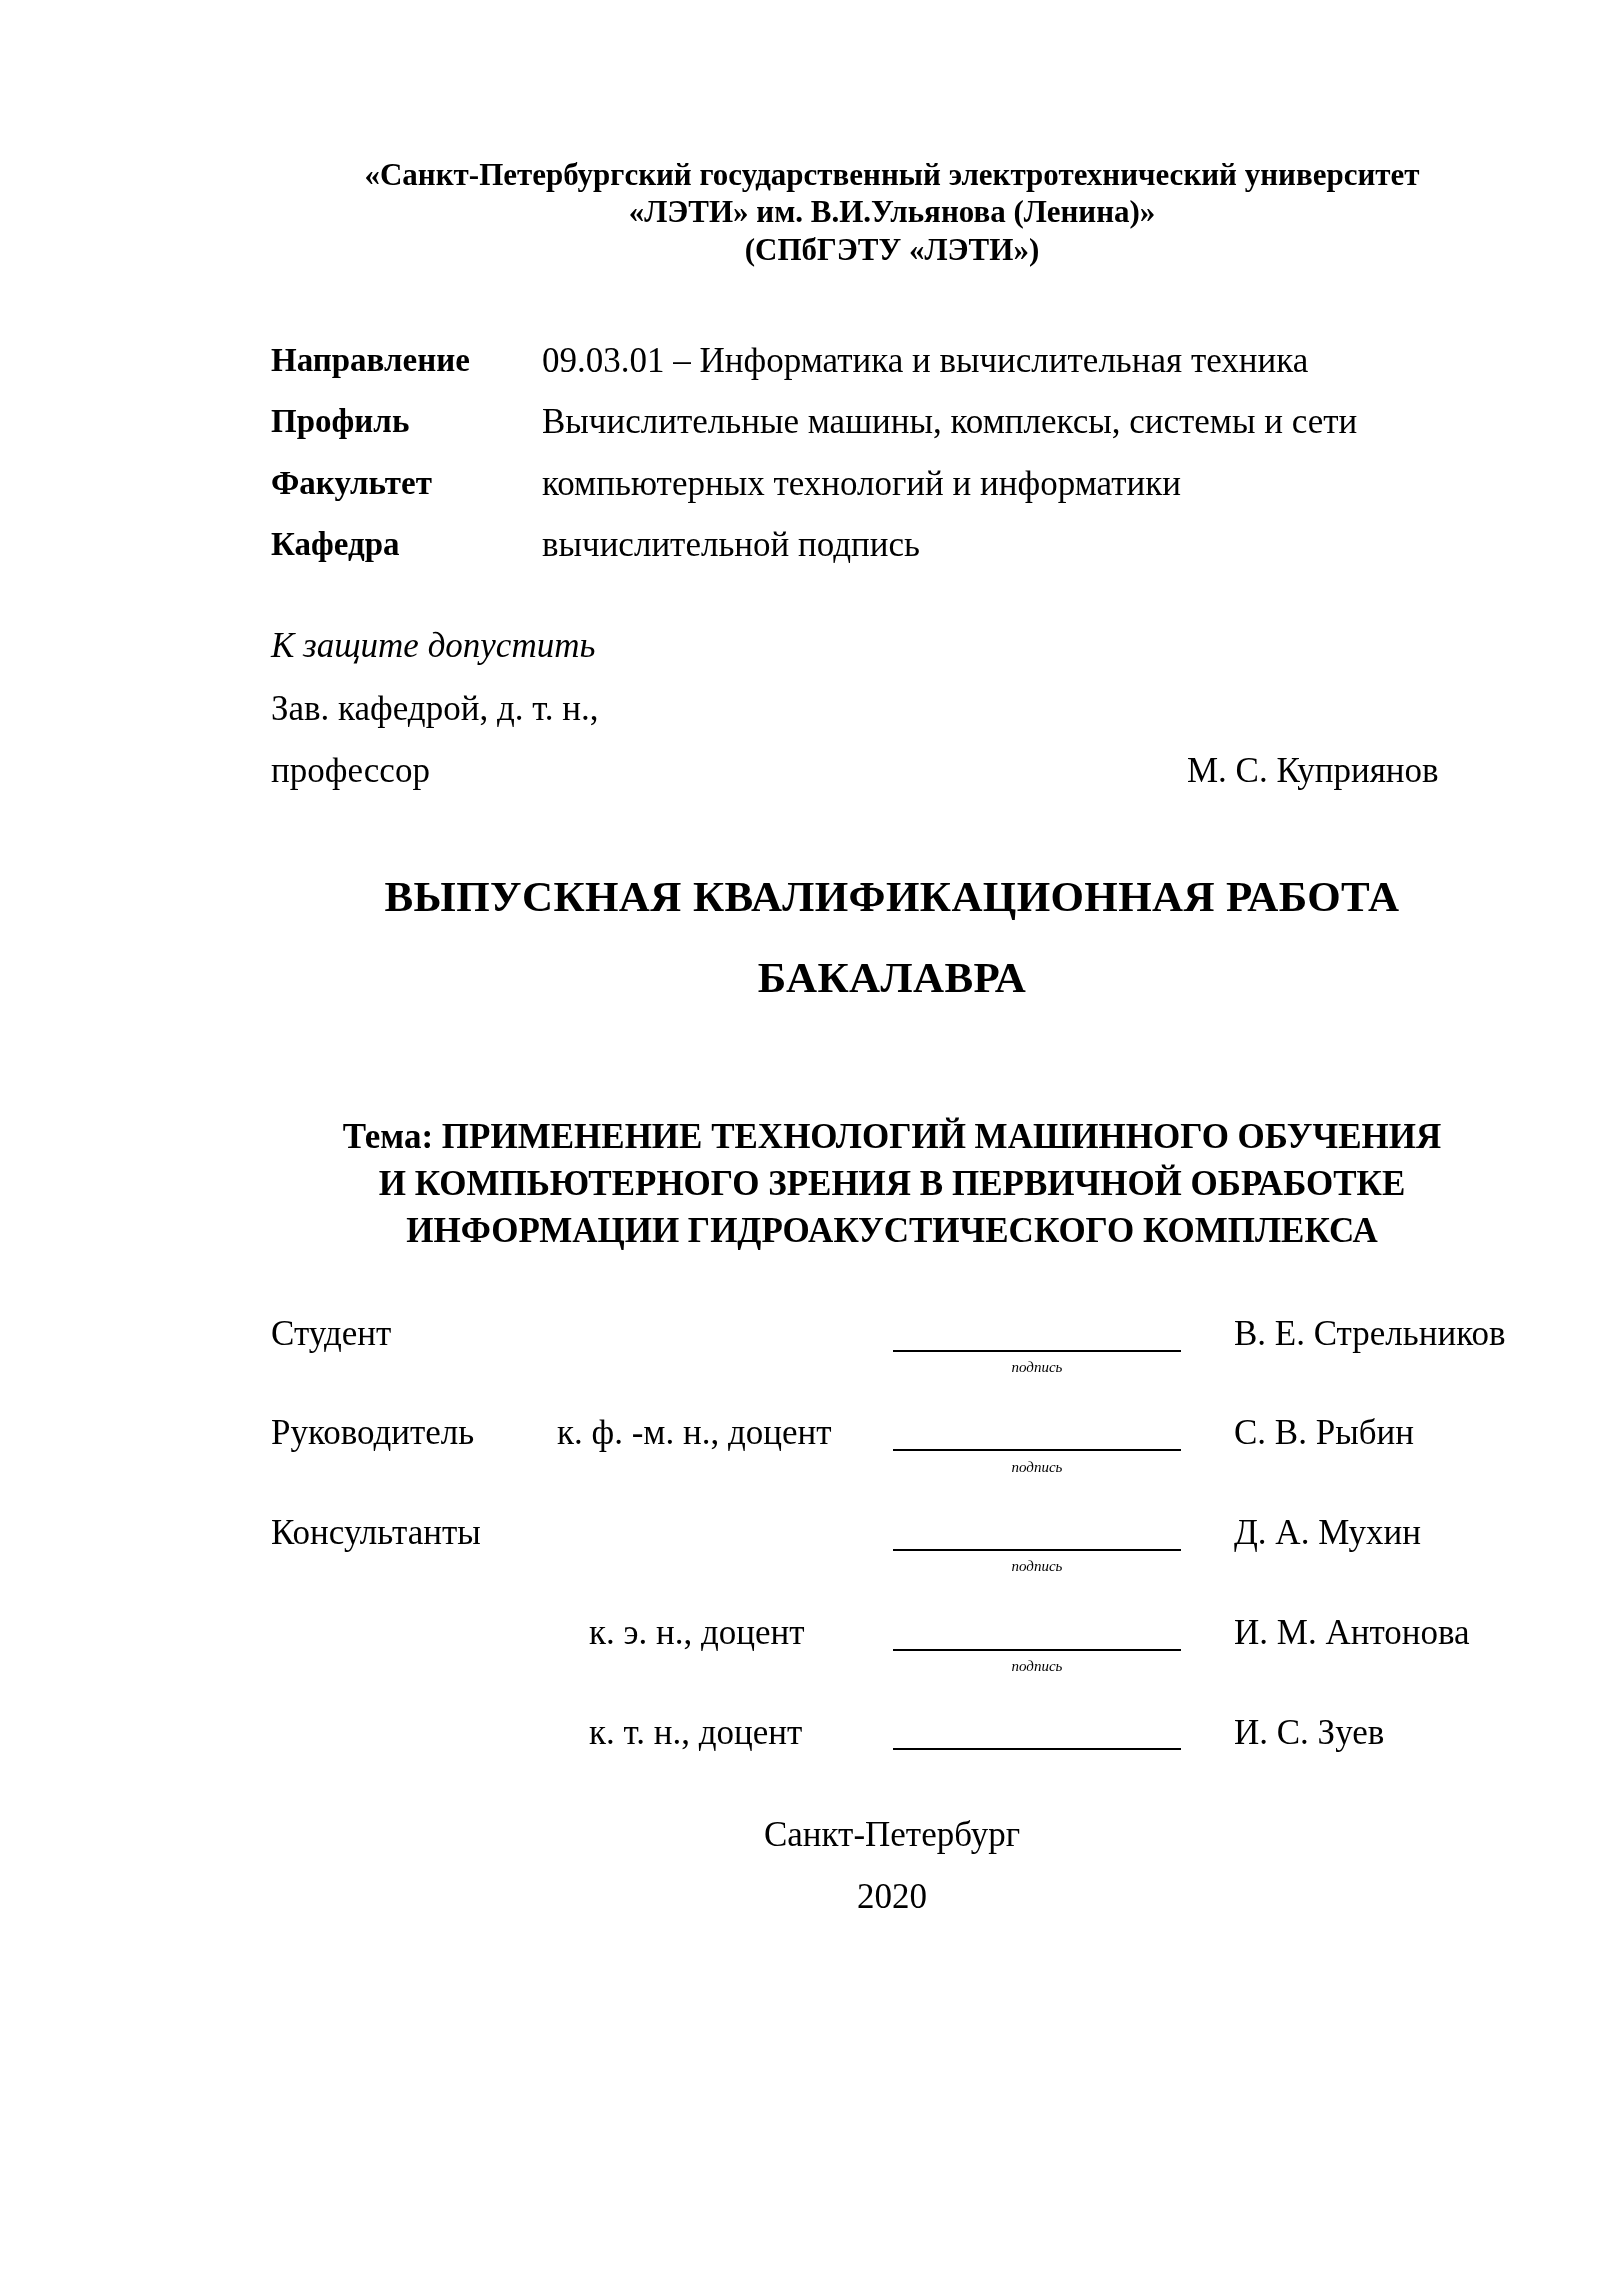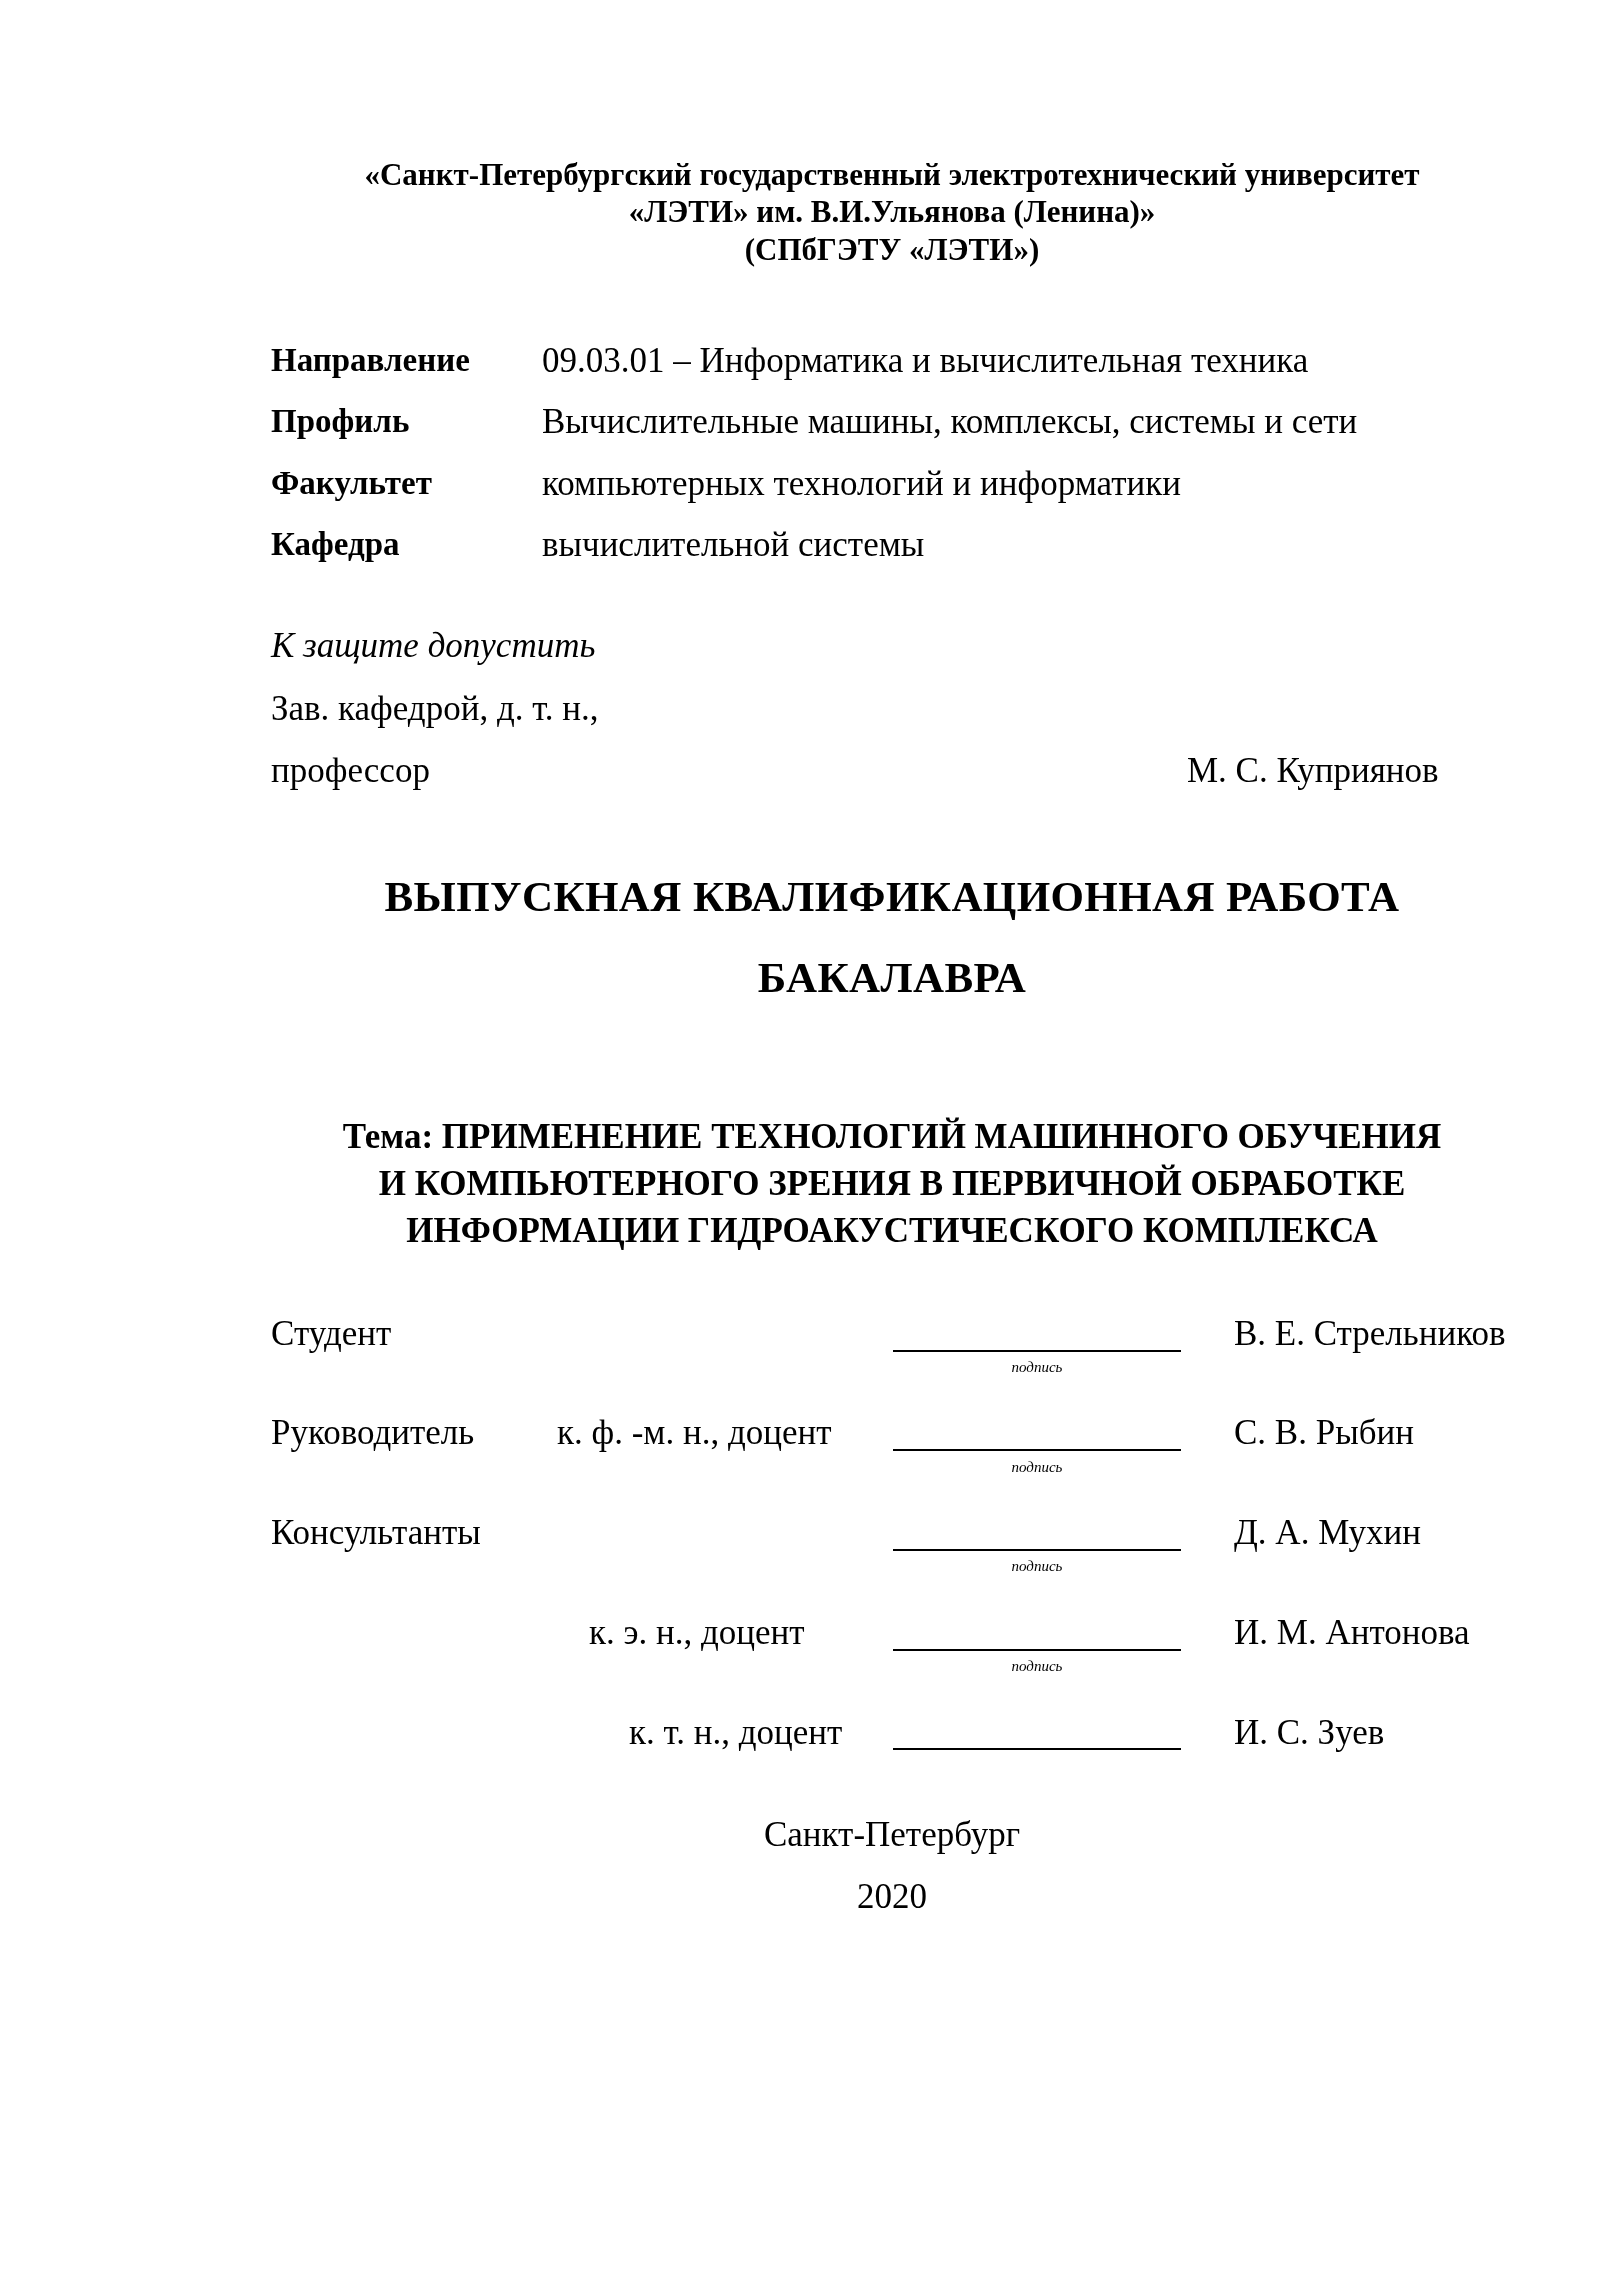--- a/index.html
+++ b/index.html
@@ -28,21 +28,21 @@
   <div class="abs lbl" style="left:271px; top:343px;">Направление</div>
   <div class="abs reg" style="left:542px; top:343px;">09.03.01 – Информатика и вычислительная техника</div>
 
   <div class="abs lbl" style="left:271px; top:404px;">Профиль</div>
   <div class="abs reg" style="left:542px; top:404px;">Вычислительные машины, комплексы, системы и сети</div>
 
   <div class="abs lbl" style="left:271px; top:466px;">Факультет</div>
   <div class="abs reg" style="left:542px; top:466px;">компьютерных технологий и информатики</div>
 
   <div class="abs lbl" style="left:271px; top:527px;">Кафедра</div>
-  <div class="abs reg" style="left:542px; top:527px;">вычислительной системы</div>
+  <div class="abs reg" style="left:542px; top:527px;">вычислительной подпись</div>
 </div>
 
 <div>
   <div class="abs reg ital" style="left:271px; top:628px;">К защите допустить</div>
   <div class="abs reg" style="left:271px; top:691px;">Зав. кафедрой, д. т. н.,</div>
   <div class="abs reg" style="left:271px; top:753px;">профессор</div>
   <div class="abs reg" style="left:1187px; top:753px;">М. С. Куприянов</div>
 </div>
 
 <div class="center big" style="top:875px;">ВЫПУСКНАЯ КВАЛИФИКАЦИОННАЯ РАБОТА</div>
@@ -68,20 +68,20 @@
   <div class="abs reg" style="left:271px; top:1515px;text-align:right;">Консультанты</div>
   <div class="sigline" style="top:1549px;"></div>
   <div class="sigcap" style="top:1558px;">подпись</div>
   <div class="abs reg" style="left:1234px; top:1515px;">Д. А. Мухин</div>
 
   <div class="abs reg" style="left:589px; top:1615px;">к. э. н., доцент</div>
   <div class="sigline" style="top:1649px;"></div>
   <div class="sigcap" style="top:1658px;">подпись</div>
   <div class="abs reg" style="left:1234px; top:1615px;">И. М. Антонова</div>
 
-  <div class="abs reg" style="left:589px; top:1715px;margin-left:40px;">к. т. н., доцент</div>
+  <div class="abs reg" style="left:589px; top:1715px;">к. т. н., доцент</div>
   <div class="sigline" style="top:1748px;"></div>
   <div class="abs reg" style="left:1234px; top:1715px;">И. С. Зуев</div>
 </div>
 
 <div class="center reg" style="top:1817px;">Санкт-Петербург</div>
 <div class="center reg" style="top:1879px;">2020</div>
 
 
 </body></html>

